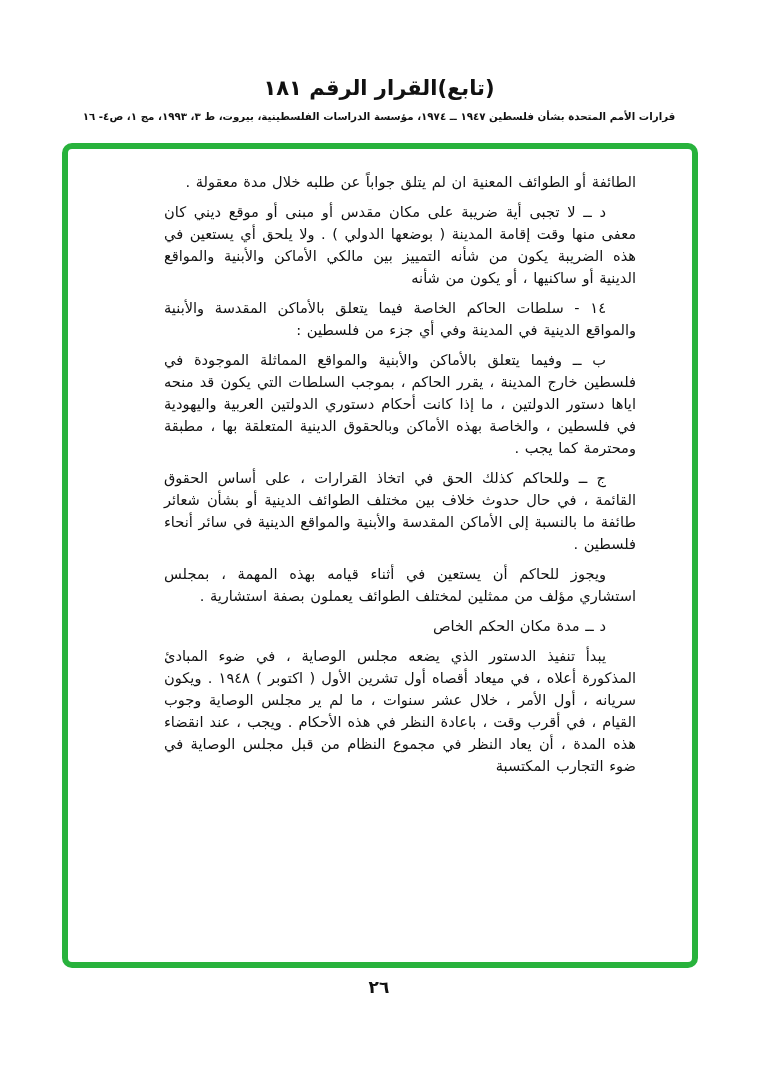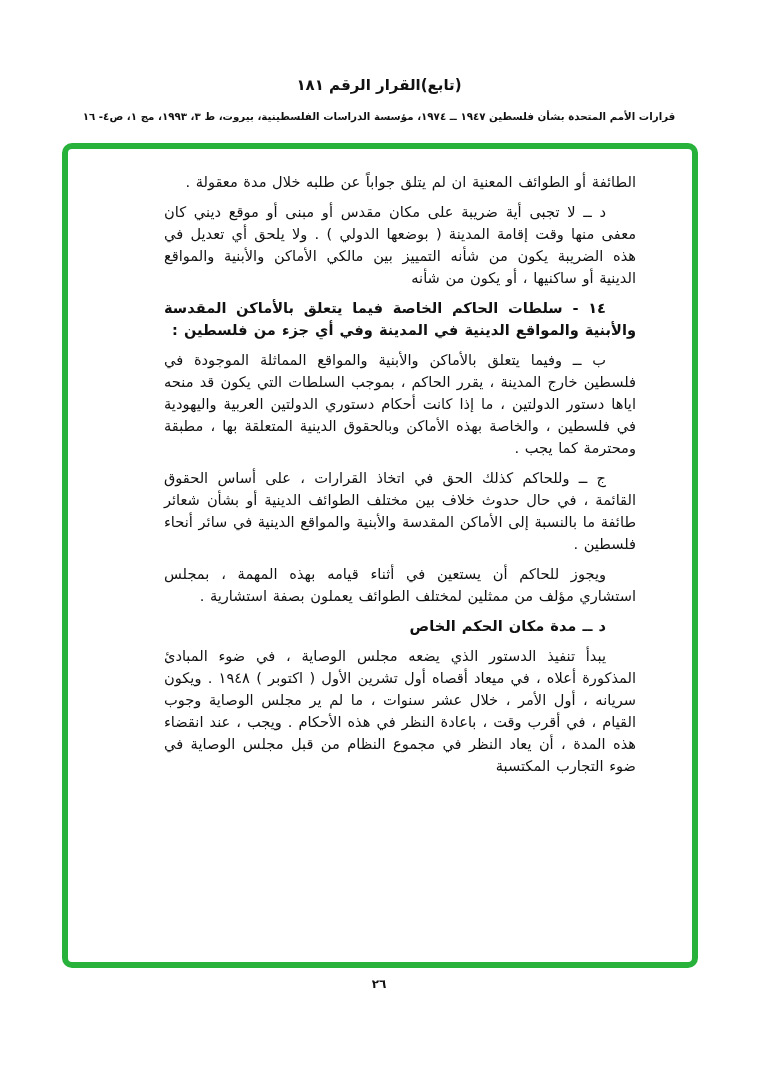--- a/index.html
+++ b/index.html
@@ -6,21 +6,21 @@
   body {
     width: 758px; height: 1078px;
     background: #ffffff;
     font-family: "DejaVu Sans", sans-serif;
     position: relative;
     color: #111;
   }
   .header-title {
     position: absolute; top: 76px; left: 0; width: 758px;
     text-align: center; direction: rtl;
-    font-size: 15px; font-weight: bold;
+    font-size: 21px; font-weight: bold;
     letter-spacing: 0.5px;
   }
   .citation {
     position: absolute; top: 110px; left: 24px; width: 710px;
     text-align: center; direction: rtl;
     font-size: 10.5px; font-weight: bold;
     white-space: nowrap;
     transform: scale(0.98);
   }
   .green-box {
@@ -40,39 +40,39 @@
   }
   .text-block p {
     margin: 0 0 8px 0;
     direction: rtl;
     text-align: justify;
     font-size: 14.6px;
     line-height: 22px;
     word-spacing: 1px;
   }
   .text-block p.indent { text-indent: 30px; }
-  .text-block p.bold { font-weight: bold; }
+  .text-block p.bold { font-weight: normal; }
   .page-number {
     position: absolute; top: 977px; left: 0; width: 758px;
     text-align: center;
-    font-size: 12px; font-weight: bold;
+    font-size: 17px; font-weight: bold;
     letter-spacing: 3px;
   }
 </style>
 </head>
 <body>
 
 <div class="header-title" dir="rtl">(تابع)القرار الرقم ١٨١</div>
 
 <div class="citation" dir="rtl">قرارات الأمم المتحدة بشأن فلسطين ١٩٤٧ ــ ١٩٧٤، مؤسسة الدراسات الفلسطينية، بيروت، ط ٣، ١٩٩٣، مج ١، ص٤- ١٦</div>
 
 <div class="green-box">
   <div class="text-block">
     <p>الطائفة أو الطوائف المعنية ان لم يتلق جواباً عن طلبه خلال مدة معقولة .</p>
-    <p class="indent">د ــ لا تجبى أية ضريبة على مكان مقدس أو مبنى أو موقع ديني كان معفى منها وقت إقامة المدينة ( بوضعها الدولي ) . ولا يلحق أي تعديل في هذه الضريبة يكون من شأنه التمييز بين مالكي الأماكن والأبنية والمواقع الدينية أو ساكنيها ، أو يكون من شأنه</p>
+    <p class="indent">د ــ لا تجبى أية ضريبة على مكان مقدس أو مبنى أو موقع ديني كان معفى منها وقت إقامة المدينة ( بوضعها الدولي ) . ولا يلحق أي يستعين في هذه الضريبة يكون من شأنه التمييز بين مالكي الأماكن والأبنية والمواقع الدينية أو ساكنيها ، أو يكون من شأنه</p>
     <p class="indent bold">١٤ - سلطات الحاكم الخاصة فيما يتعلق بالأماكن المقدسة والأبنية والمواقع الدينية في المدينة وفي أي جزء من فلسطين :</p>
     <p class="indent">ب ــ وفيما يتعلق بالأماكن والأبنية والمواقع المماثلة الموجودة في فلسطين خارج المدينة ، يقرر الحاكم ، بموجب السلطات التي يكون قد منحه اياها دستور الدولتين ، ما إذا كانت أحكام دستوري الدولتين العربية واليهودية في فلسطين ، والخاصة بهذه الأماكن وبالحقوق الدينية المتعلقة بها ، مطبقة ومحترمة كما يجب .</p>
     <p class="indent">ج ــ وللحاكم كذلك الحق في اتخاذ القرارات ، على أساس الحقوق القائمة ، في حال حدوث خلاف بين مختلف الطوائف الدينية أو بشأن شعائر طائفة ما بالنسبة إلى الأماكن المقدسة والأبنية والمواقع الدينية في سائر أنحاء فلسطين .</p>
     <p class="indent">ويجوز للحاكم أن يستعين في أثناء قيامه بهذه المهمة ، بمجلس استشاري مؤلف من ممثلين لمختلف الطوائف يعملون بصفة استشارية .</p>
     <p class="indent bold">د ــ مدة مكان الحكم الخاص</p>
     <p class="indent">يبدأ تنفيذ الدستور الذي يضعه مجلس الوصاية ، في ضوء المبادئ المذكورة أعلاه ، في ميعاد أقصاه أول تشرين الأول ( اكتوبر ) ١٩٤٨ . ويكون سريانه ، أول الأمر ، خلال عشر سنوات ، ما لم ير مجلس الوصاية وجوب القيام ، في أقرب وقت ، باعادة النظر في هذه الأحكام . ويجب ، عند انقضاء هذه المدة ، أن يعاد النظر في مجموع النظام من قبل مجلس الوصاية في ضوء التجارب المكتسبة</p>
   </div>
 </div>
 
 <div class="page-number">٢٦</div>

